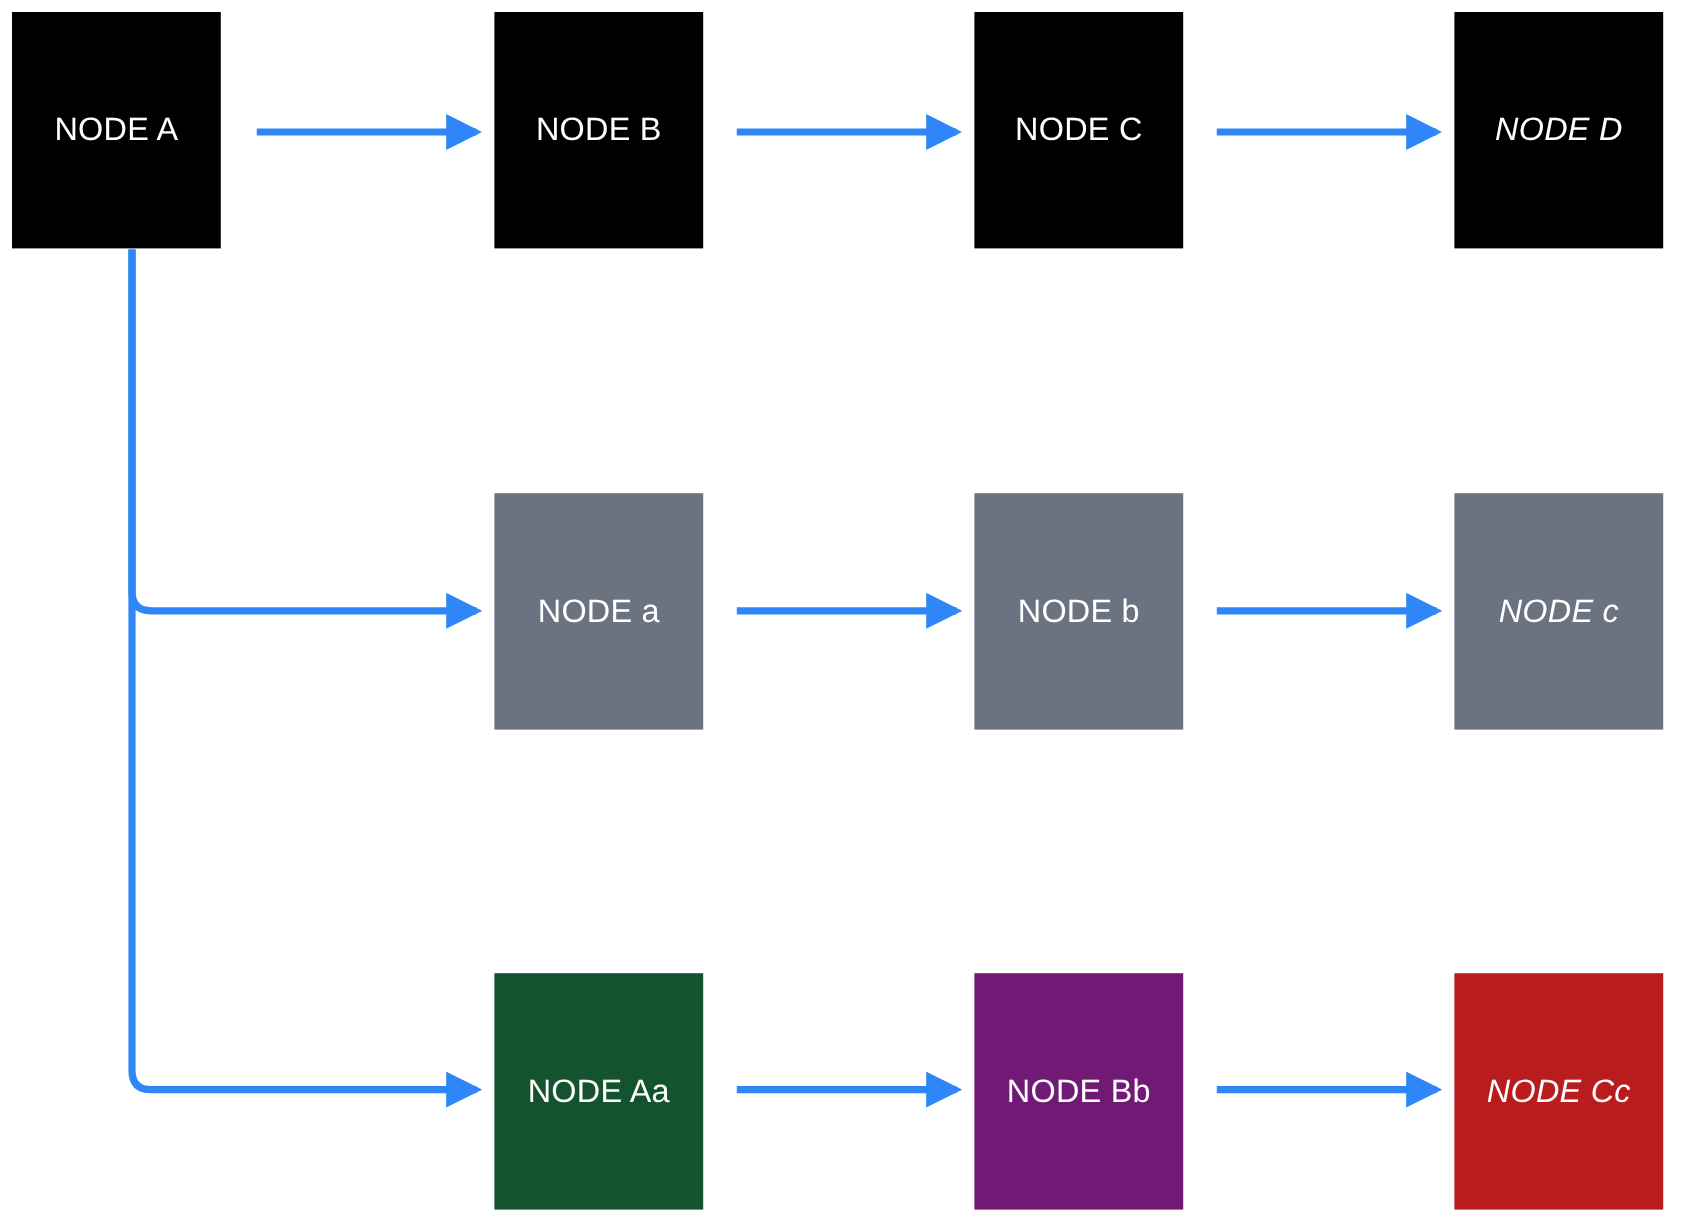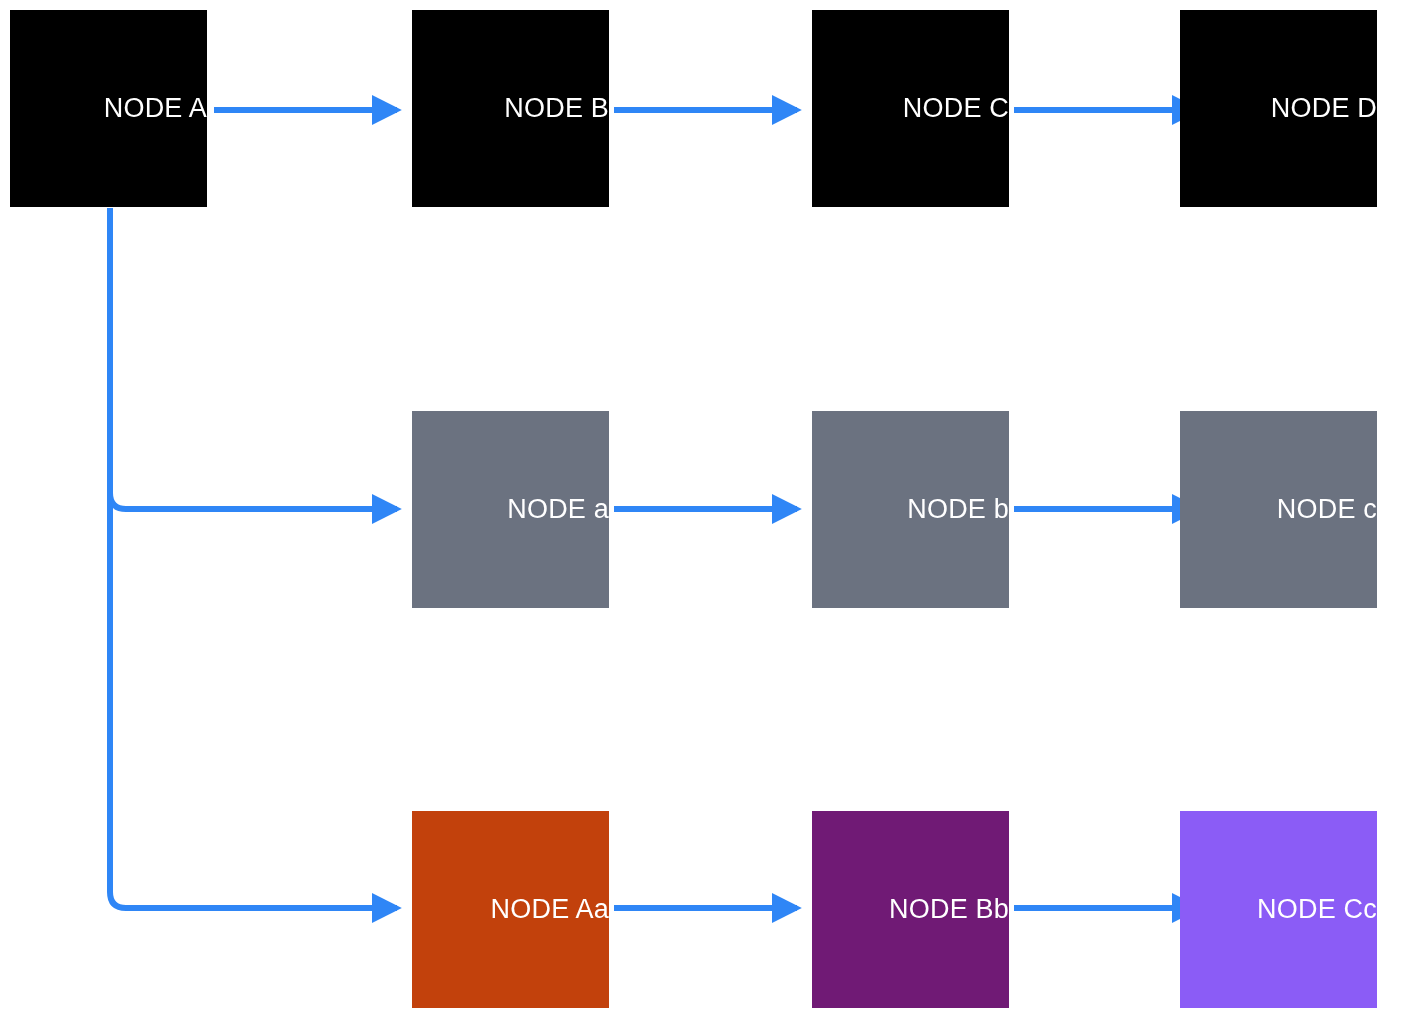--- a/index.html
+++ b/index.html
@@ -20,46 +20,46 @@
   #edge-layer {
     position: absolute;
     left: 0;
     top: 0;
     width: 1420px;
     height: 1020px;
     pointer-events: none;
   }
   .node {
     position: absolute;
-    width: 197px;
+    width: 174px;
     height: 197px;
     display: flex;
     align-items: center;
-    justify-content: flex-end;
+    justify-content: center;
     box-sizing: border-box;
   }
   .node-label {
     color: #ffffff;
     font-family: "Liberation Sans", sans-serif;
     font-size: 27px;
     font-weight: 400;
     letter-spacing: 0.2px;
     line-height: 1;
     white-space: nowrap;
     text-align: center;
   }
   
   .row-top    { top: 10px; }
   .row-middle { top: 411px; }
   .row-bottom { top: 811px; }
   
   .col-0 { left: 10px; }
   .col-1 { left: 412px; }
   .col-2 { left: 812px; }
-  .col-3 { left: 1180px; }
+  .col-3 { left: 1212px; font-style: italic; }
 </style>
 </head>
 <body>
 
 <div id="canvas">
 
   <svg id="edge-layer" viewBox="0 0 1420 1020" width="1420" height="1020" xmlns="http://www.w3.org/2000/svg">
     <defs>
       <marker id="arrowhead" markerWidth="5" markerHeight="5" refX="4.2" refY="2.5" orient="auto" markerUnits="strokeWidth">
         <path d="M 0 0 L 5 2.5 L 0 5 z" fill="#2F86F6"></path>
@@ -99,23 +99,23 @@
   <div class="node row-middle col-1" style="background:#6B7280">
     <span class="node-label">NODE a</span>
   </div>
   <div class="node row-middle col-2" style="background:#6B7280">
     <span class="node-label">NODE b</span>
   </div>
   <div class="node row-middle col-3" style="background:#6B7280">
     <span class="node-label">NODE c</span>
   </div>
 
-  <div class="node row-bottom col-1" style="background:#c2410c">
+  <div class="node row-bottom col-1" style="background:#14532d">
     <span class="node-label">NODE Aa</span>
   </div>
   <div class="node row-bottom col-2" style="background:#701a75">
     <span class="node-label">NODE Bb</span>
   </div>
-  <div class="node row-bottom col-3" style="background:#8b5cf6">
+  <div class="node row-bottom col-3" style="background:#b91c1c">
     <span class="node-label">NODE Cc</span>
   </div>
 
 </div>
 
 </body></html>

